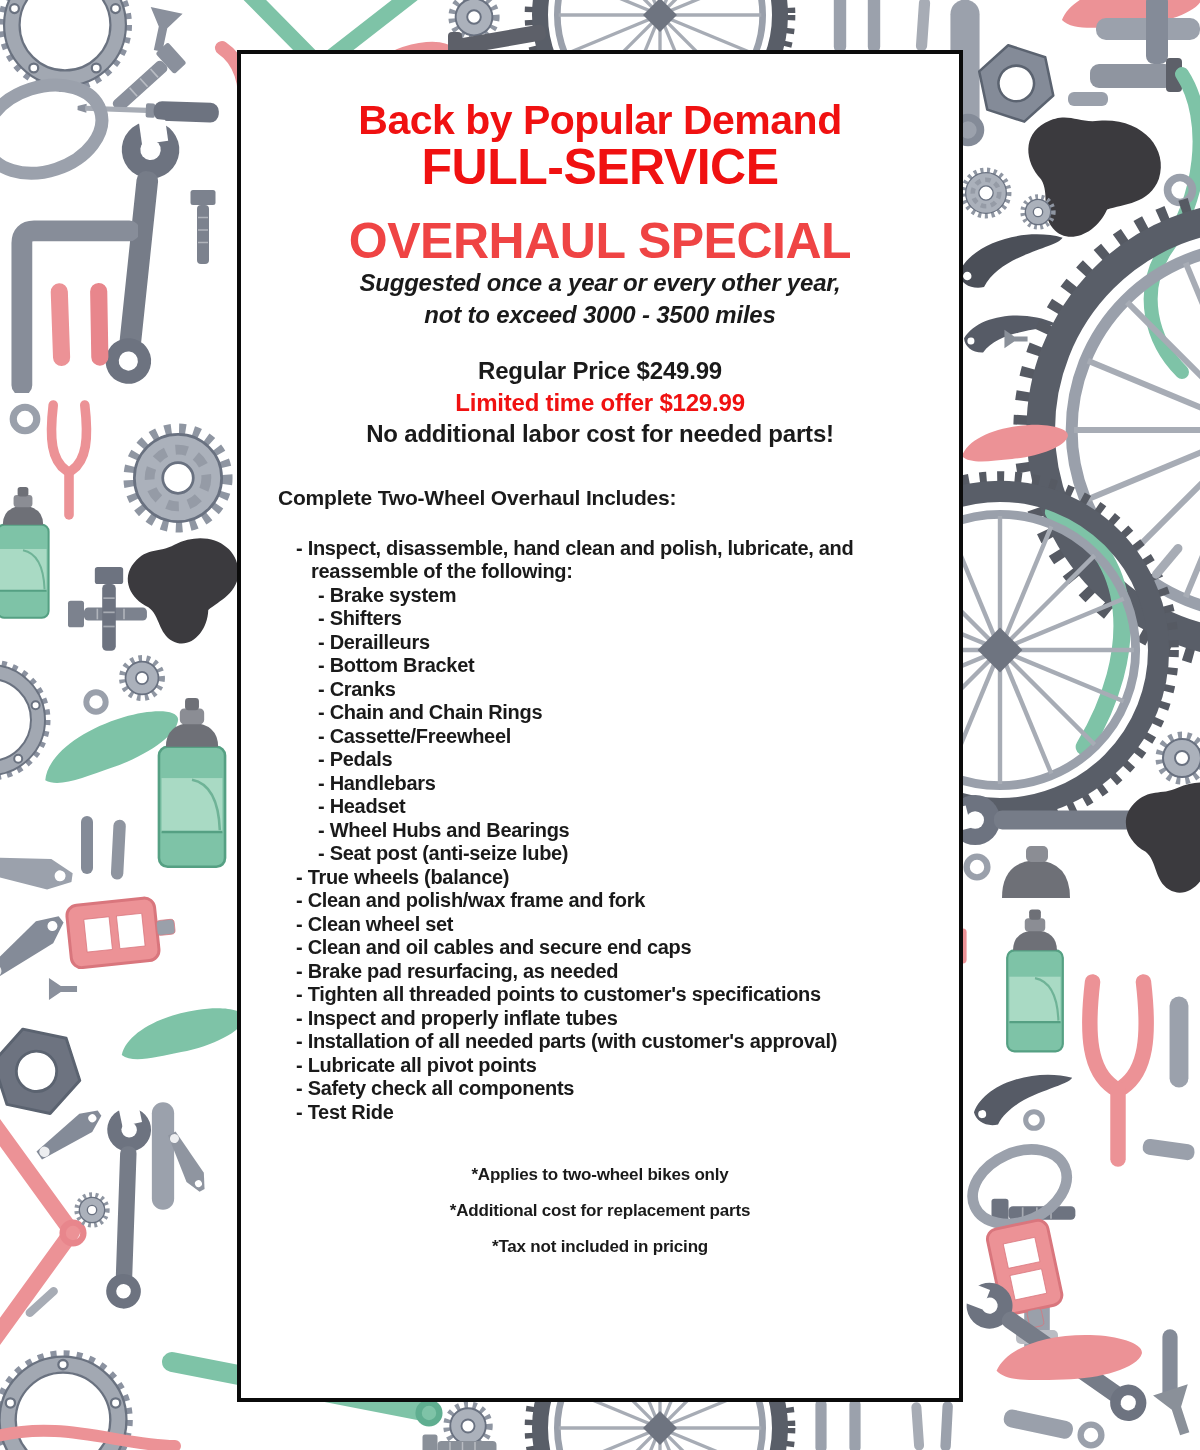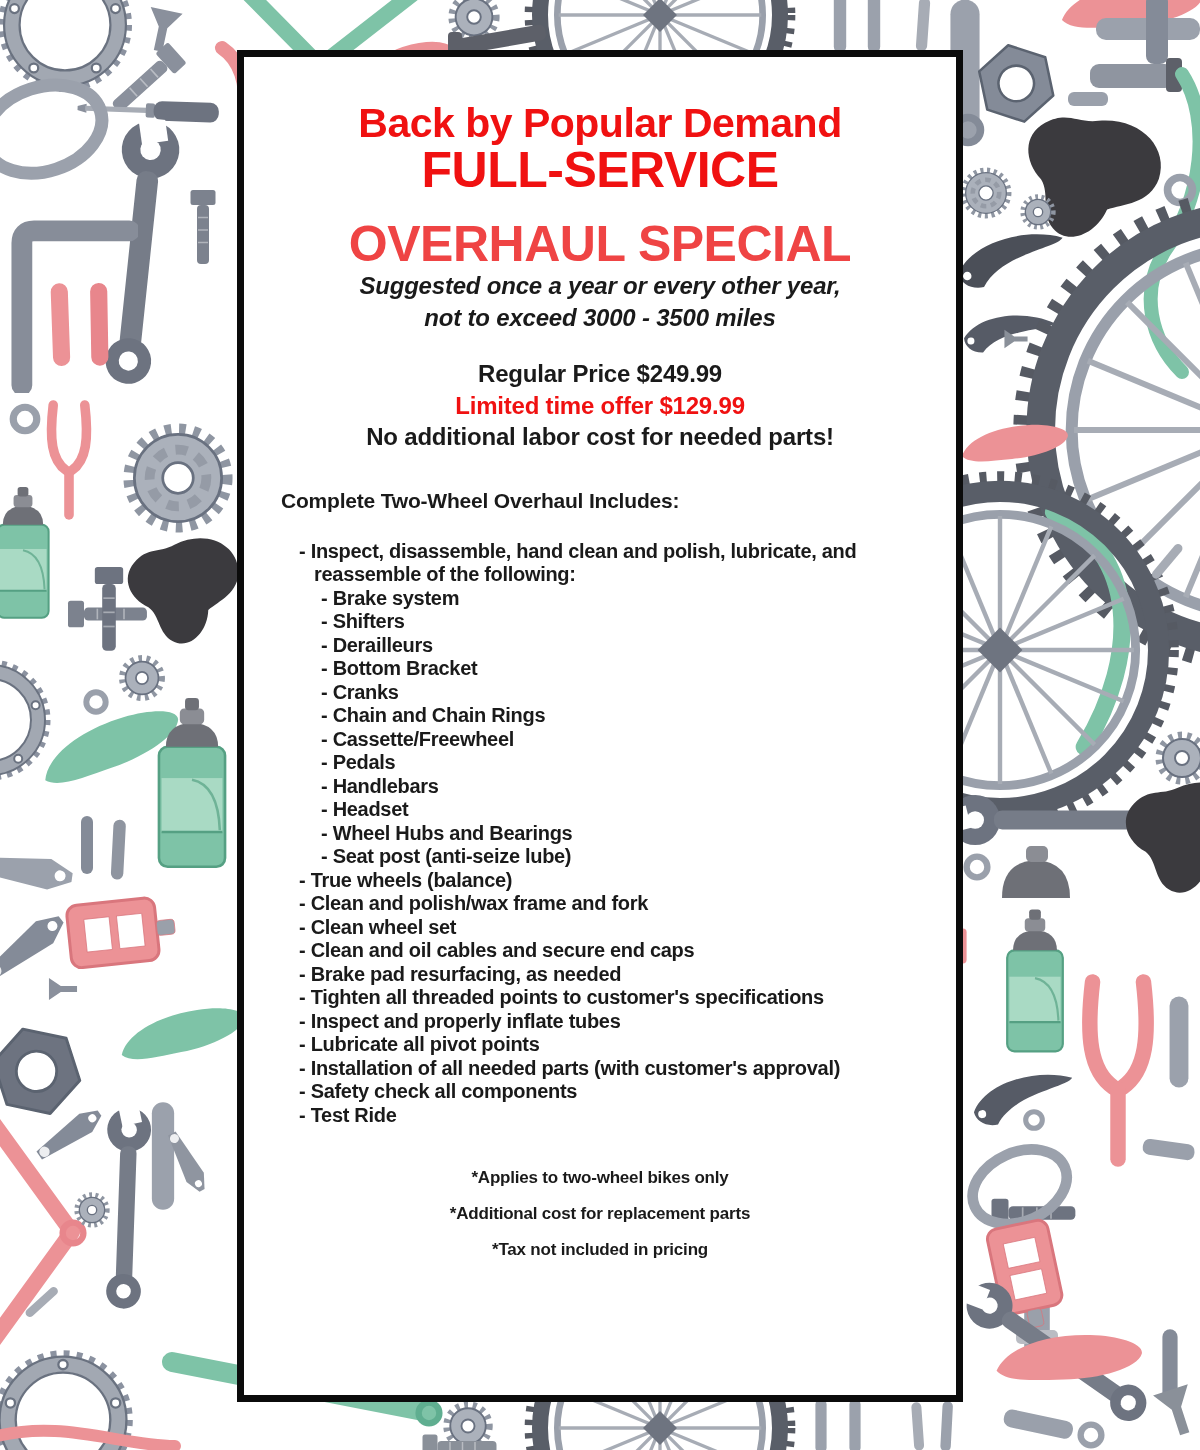--- a/index.html
+++ b/index.html
@@ -1,21 +1,21 @@
 <!DOCTYPE html>
 <html><head>
 <meta charset="utf-8">
 <style>
   html,body{margin:0;padding:0;background:#ffffff;}
   body{width:1200px;height:1450px;overflow:hidden;}
   .page{position:relative;width:1200px;height:1450px;background:#ffffff;font-family:"Liberation Sans",sans-serif;}
   svg.bg{position:absolute;left:0;top:0;z-index:0;}
   .box{
     position:absolute;left:237px;top:50px;width:726px;height:1352px;
-    background:#ffffff;border:7px solid #0ea5e9;box-sizing:border-box;
+    background:#ffffff;border:4px solid #0ea5e9;box-sizing:border-box;
     z-index:2;font-weight:700;color:#1a1a1a;
   }
   .t1{margin-top:45px;font-size:41px;line-height:42px;text-align:center;letter-spacing:-0.5px;}
   .t2{font-size:50px;line-height:52px;text-align:center;letter-spacing:-0.5px;}
   .t3{margin-top:22px;font-size:50px;line-height:52px;text-align:center;letter-spacing:-0.5px;}
   .suggested{font-size:24px;line-height:32px;text-align:center;letter-spacing:-0.2px;font-style:italic;}
   .pricing{margin-top:24px;font-size:24px;line-height:31.5px;text-align:center;letter-spacing:-0.2px;}
   .includes-header{margin-top:36px;margin-left:37px;font-size:21px;line-height:24px;letter-spacing:-0.2px;}
   .list{margin-top:27px;margin-left:55px;font-size:20px;line-height:23.5px;letter-spacing:-0.3px;}
   .li{white-space:nowrap;text-indent:-15px;padding-left:15px;}
@@ -303,22 +303,22 @@
         <div class="li level2">Headset</div>
         <div class="li level2">Wheel Hubs and Bearings</div>
         <div class="li level2">Seat post (anti-seize lube)</div>
         <div class="li level1">True wheels (balance)</div>
         <div class="li level1">Clean and polish/wax frame and fork</div>
         <div class="li level1">Clean wheel set</div>
         <div class="li level1">Clean and oil cables and secure end caps</div>
         <div class="li level1">Brake pad resurfacing, as needed</div>
         <div class="li level1">Tighten all threaded points to customer's specifications</div>
         <div class="li level1">Inspect and properly inflate tubes</div>
+        <div class="li level1">Installation of all needed parts (with customer's approval)</div>
         <div class="li level1">Lubricate all pivot points</div>
-        <div class="li level1">Installation of all needed parts (with customer's approval)</div>
         <div class="li level1">Safety check all components</div>
         <div class="li level1">Test Ride</div>
       </div>
 
   <div class="footnotes">
         <div class="footnote">*Applies to two-wheel bikes only</div>
         <div class="footnote">*Additional cost for replacement parts</div>
         <div class="footnote">*Tax not included in pricing</div>
       </div>
 </div>

